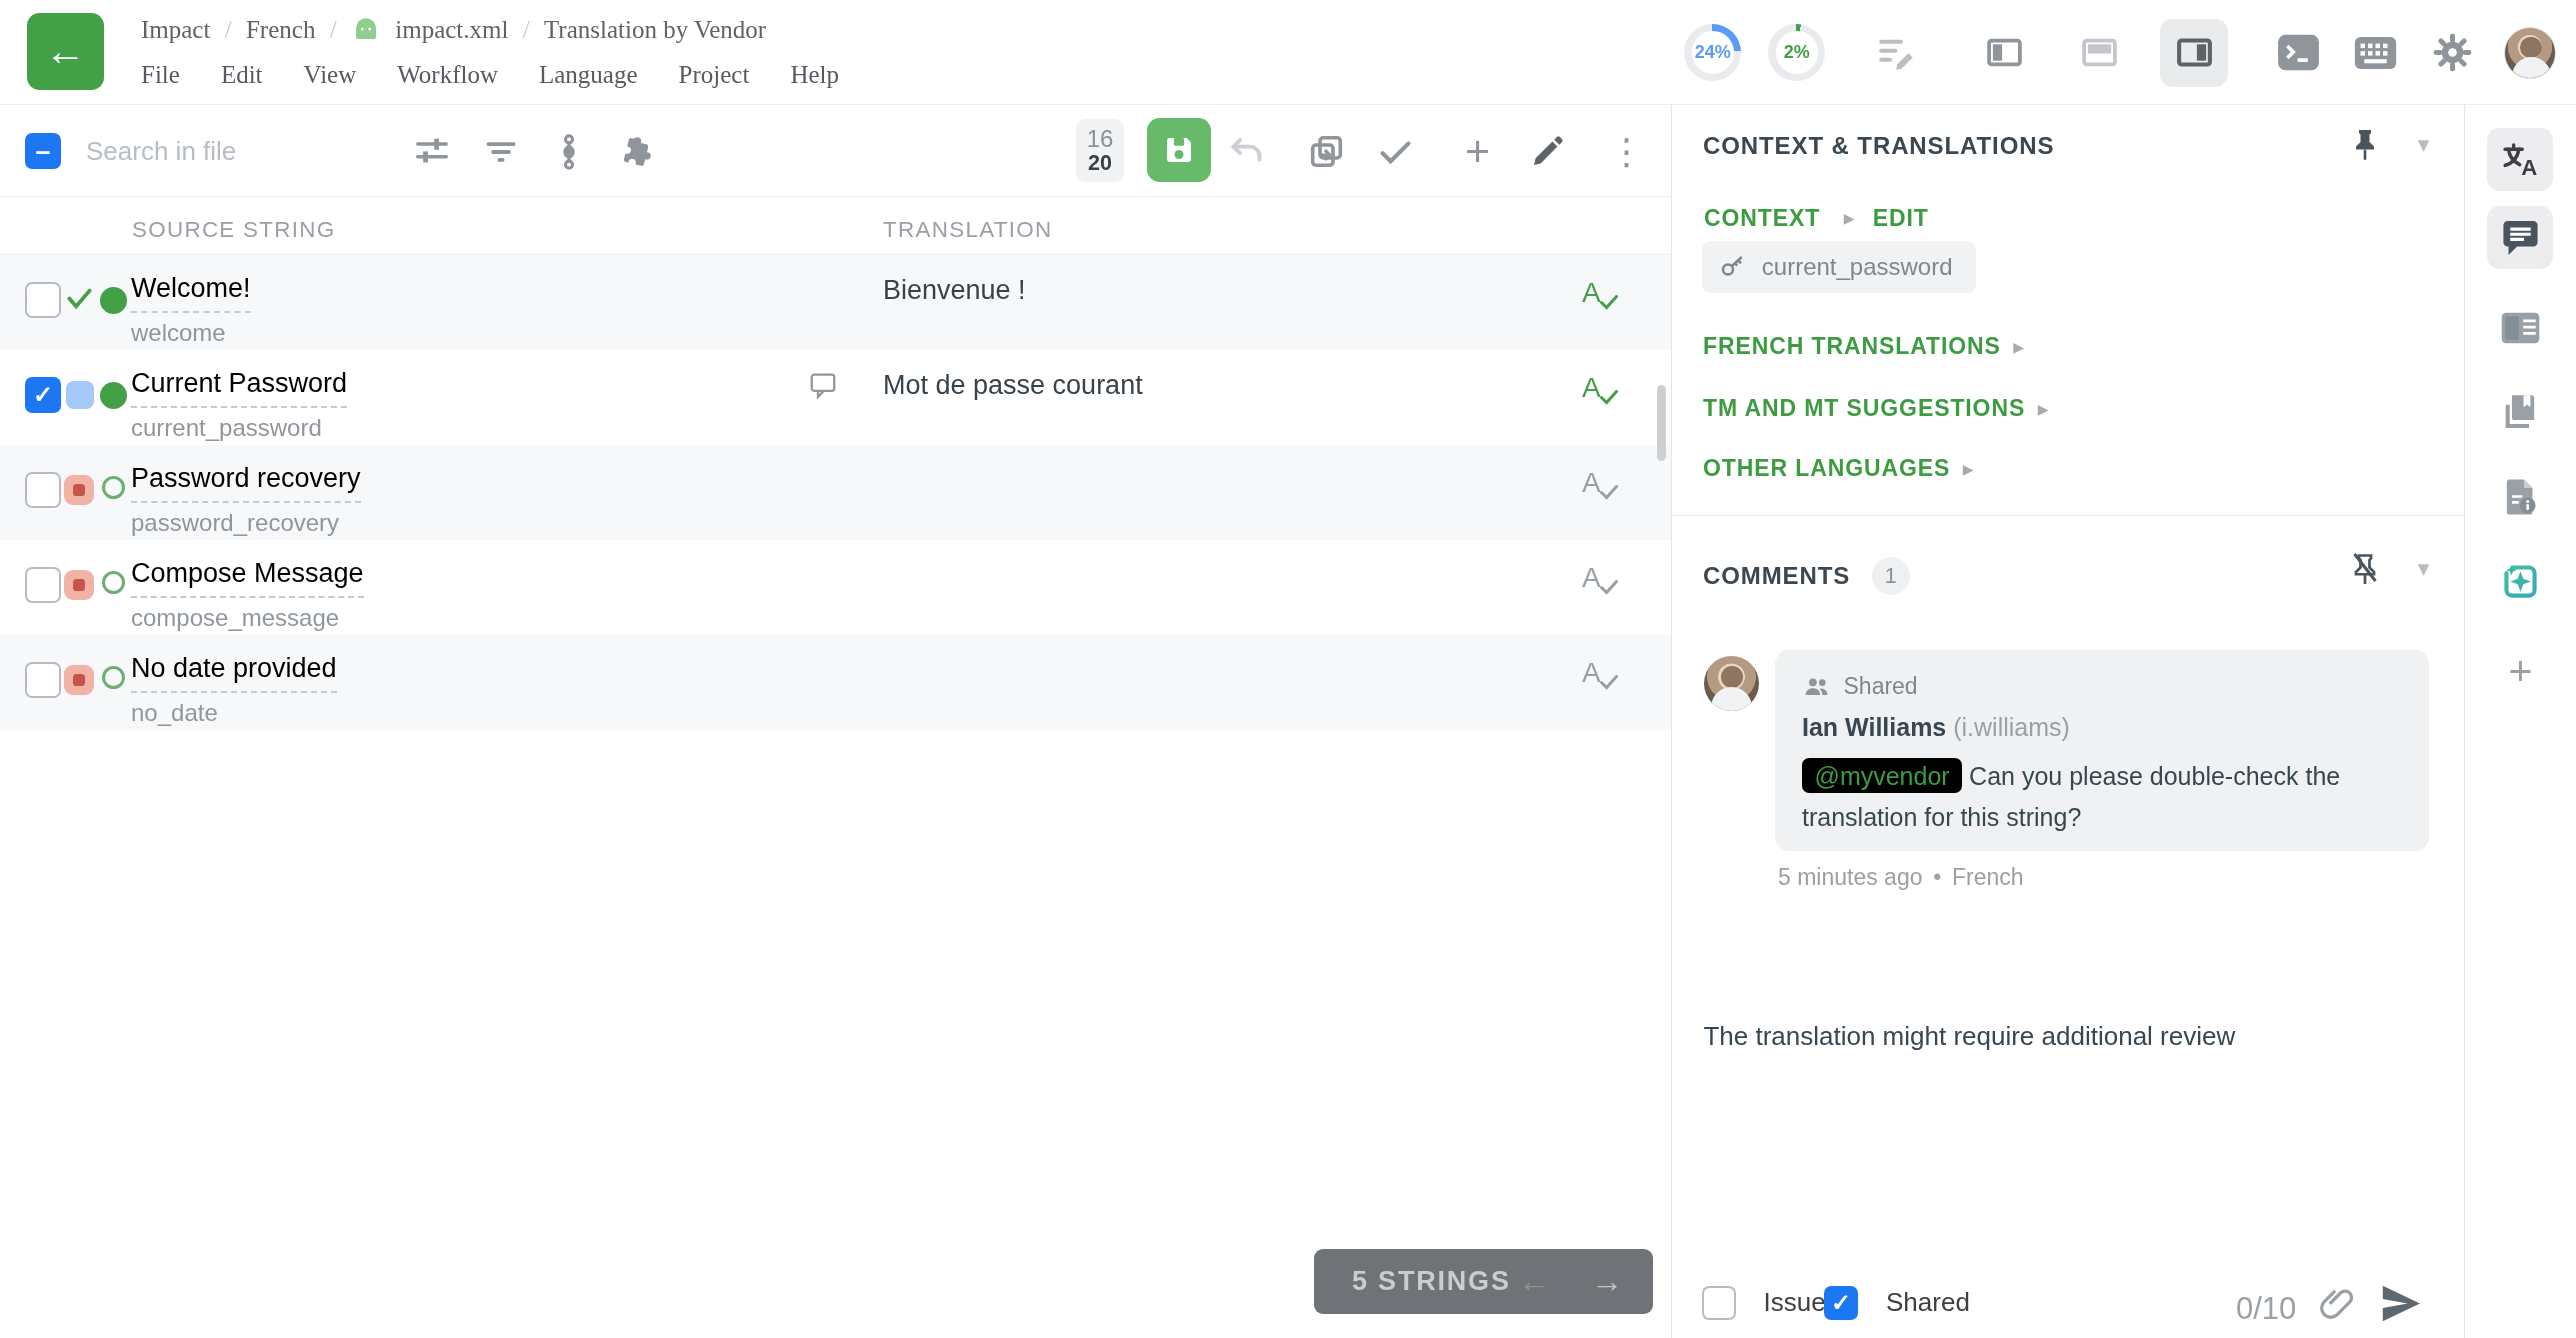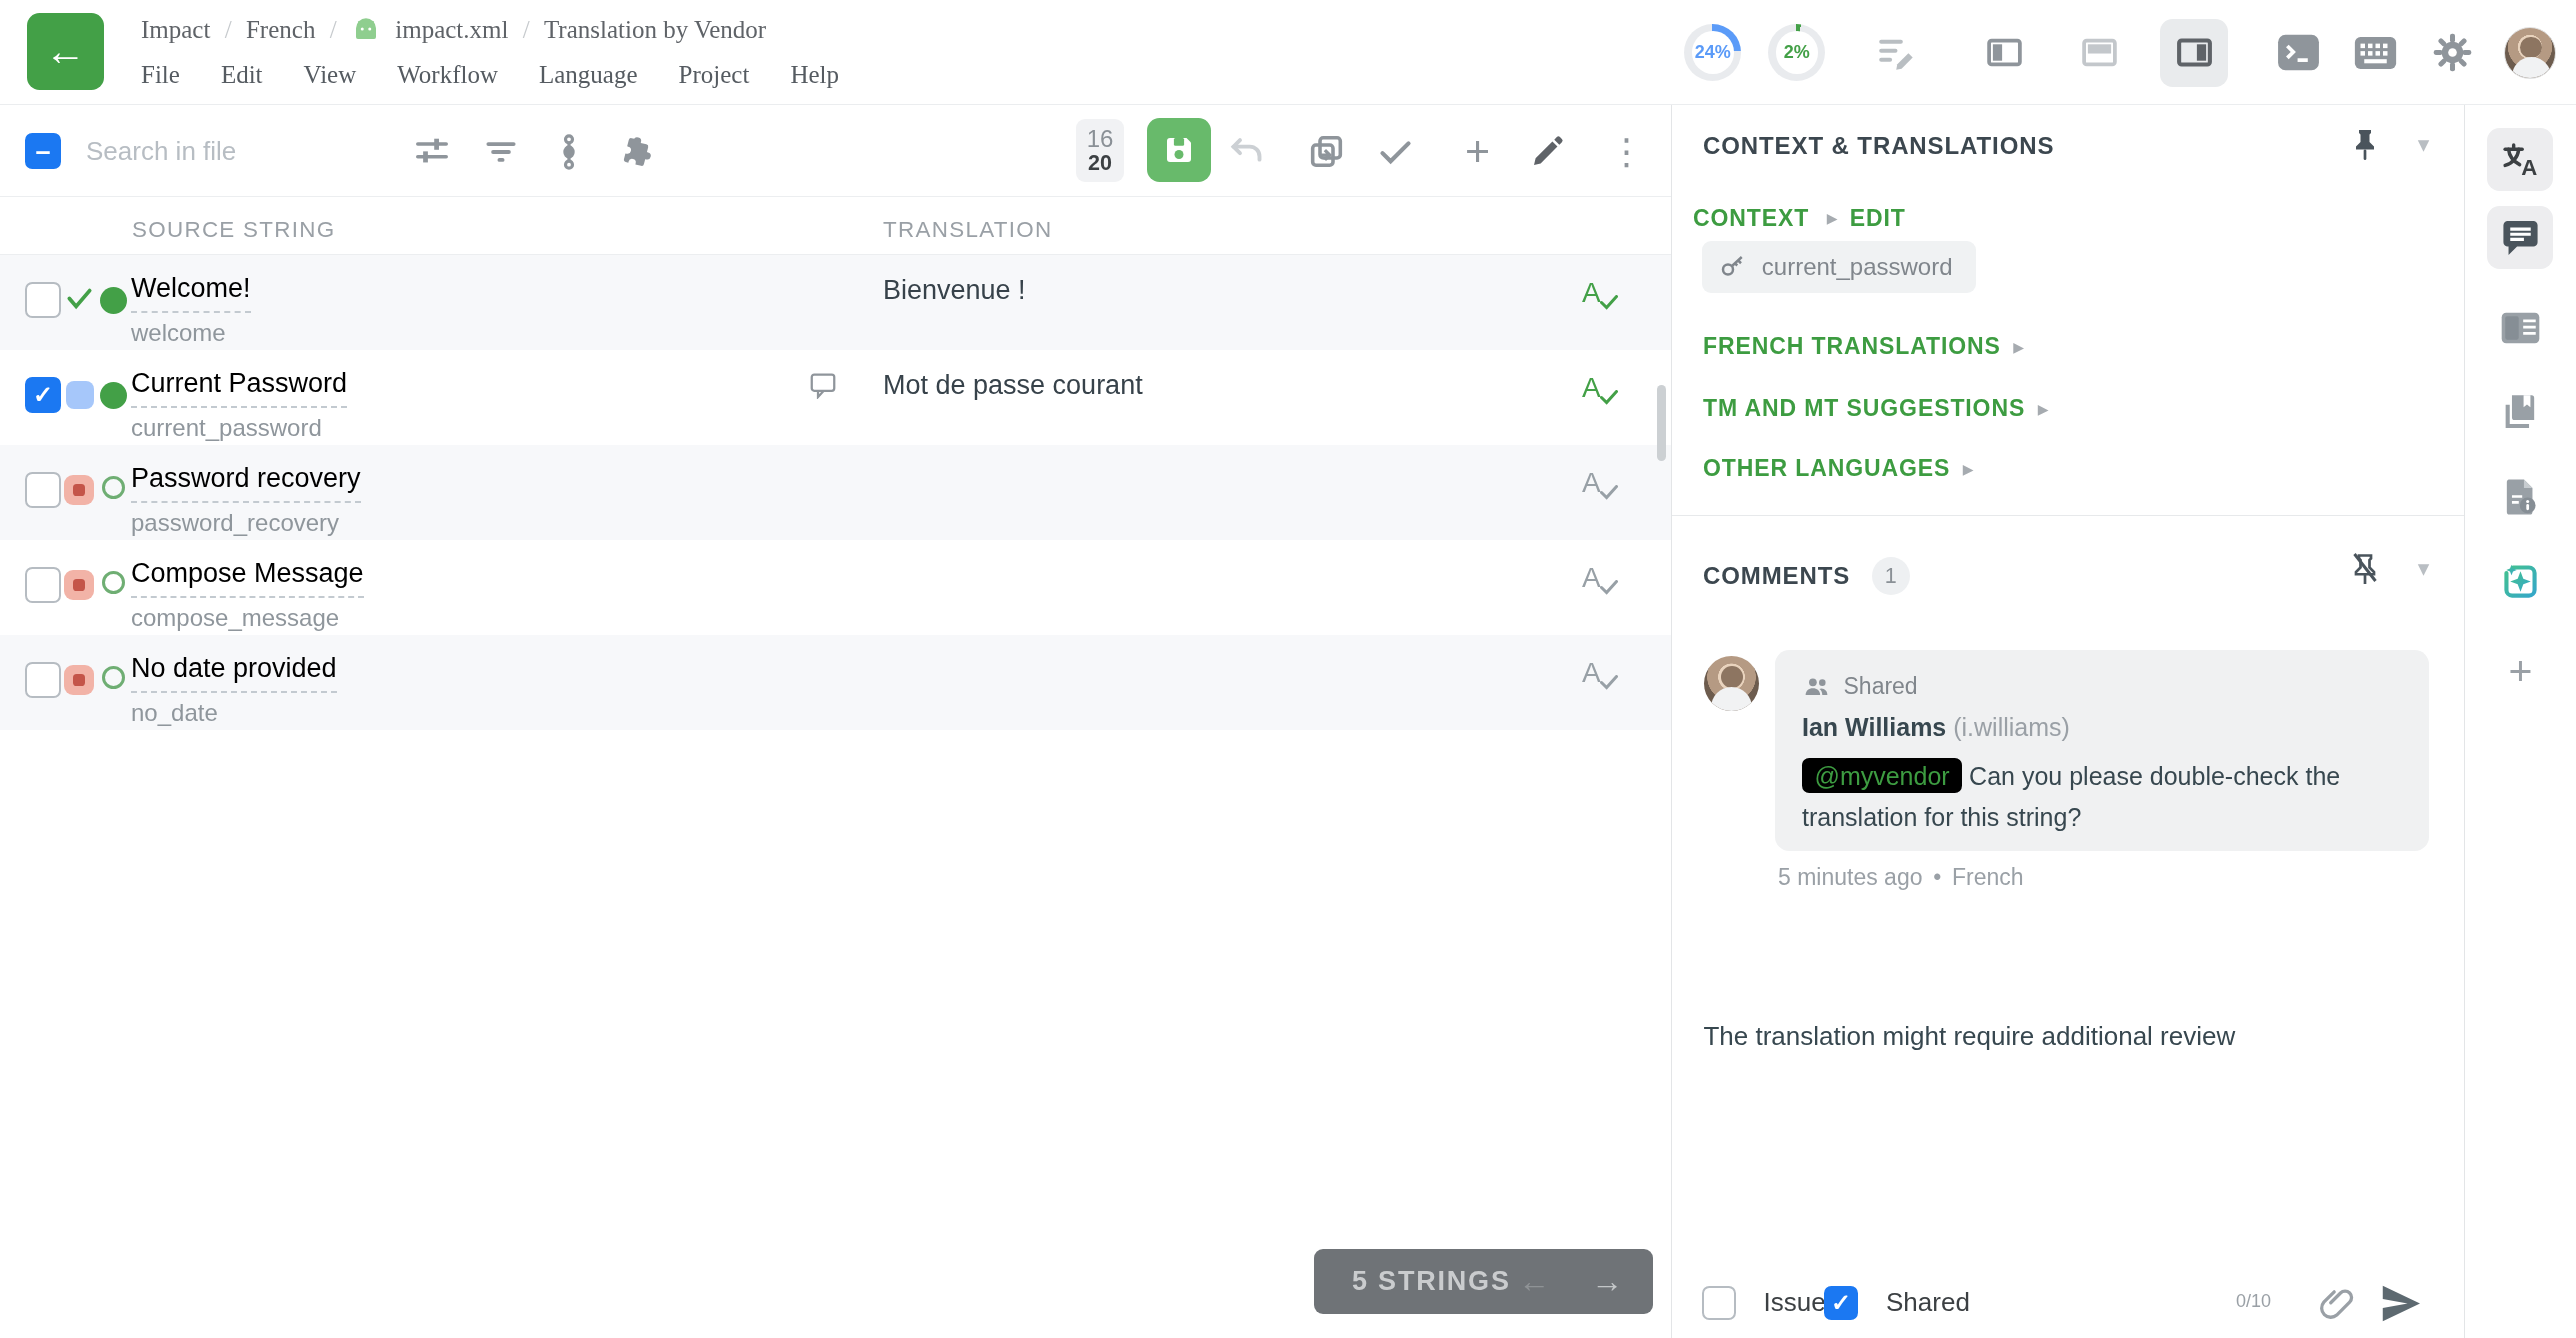--- a/index.html
+++ b/index.html
@@ -83,21 +83,21 @@
   .strings-pill .next { color:#c3c6c8; cursor:pointer; }
   .scroll-thumb { position:absolute; right:5.4px; top:280px; width:9px; height:76px; background:#ccd0d3; border-radius:4.5px; cursor:grab; }
 
   
   .ctx-panel { position:absolute; left:1672px; top:105px; width:793px; height:1233px; background:#fff; border-right:1.8px solid #e3e5e7; }
   .panel-title { position:absolute; left:31px; top:27px; font-size:24px; font-weight:bold; letter-spacing:0.9px; color:#3c474f; }
   .pin-btn { position:absolute; left:669px; top:16px; width:47px; height:47px; display:flex; align-items:center; justify-content:center; cursor:pointer; }
   .caret-btn { position:absolute; left:732px; top:19.7px; width:39px; height:39px; display:flex; align-items:center; justify-content:center; font-size:23px; color:#b9bec3; cursor:pointer; }
   .green-link { font-size:23px; font-weight:bold; letter-spacing:0.9px; color:#3d9c41; cursor:pointer; }
   .sect-caret { font-size:21.5px; color:#a6abb0; margin-left:12.5px; }
-  .ctx-row { position:absolute; left:21px; top:100px; display:flex; align-items:flex-start; gap:5px; }
+  .ctx-row { position:absolute; left:32px; top:100px; display:flex; align-items:flex-start; gap:11px; }
   .key-chip { position:absolute; left:29.5px; top:136px; height:52px; background:#f0f2f3; border-radius:9px; display:flex; align-items:center; padding:0 23px 0 16px; gap:14.3px; cursor:pointer; }
   .key-chip span { font-size:24px; color:#80868c; }
   .sect { position:absolute; left:31px; display:flex; align-items:center; }
   .divider { position:absolute; left:0; top:410px; width:100%; border-top:1.8px solid #e7e9eb; }
   .cm-title { position:absolute; left:31px; top:452px; font-size:24px; font-weight:bold; letter-spacing:0.9px; color:#3c474f; display:flex; align-items:center; gap:21.5px; }
   .badge { width:38px; height:38px; border-radius:50%; background:#eef0f2; color:#8a9096; font-size:21.5px; font-weight:normal; letter-spacing:0; display:flex; align-items:center; justify-content:center; }
   .cm-avatar { position:absolute; left:32px; top:551px; width:55px; height:55px; border-radius:50%; background:radial-gradient(circle at 50% 38%, #e9d3bd 0 30%, #b59a83 31% 55%, #6d5c4e 56% 100%); position:absolute; overflow:hidden; }
   .cm-avatar::before { content:""; position:absolute; left:17px; top:9.8px; width:22.4px; height:22.4px; border-radius:50%; background:#8d7561; }
   .cm-avatar::after { content:""; position:absolute; left:7.2px; top:31px; width:41px; height:24px; border-radius:20.6px 20.6px 0 0; background:#f1f2f3; }
   .cm-card { position:absolute; left:103px; top:545px; width:654px; height:201px; background:#f0f1f2; border-radius:14.3px; padding:23px 27px; }
@@ -110,21 +110,21 @@
   .cm-meta { position:absolute; left:106px; top:759px; font-size:23px; color:#9aa0a6; display:flex; gap:10.7px; align-items:center; }
   .shared-bar { position:absolute; left:5.4px; top:812px; width:783px; height:69px; background:#f6ecd2; border-radius:7.2px; display:flex; align-items:center; padding-left:27px; gap:16px; }
   .shared-bar .sw-lbl, .shared-bar .sw-name { font-size:25px; color:#b28a1e; }
   .m-avatar { width:39px; height:39px; border-radius:50%; background:#5d7380; color:#fff; font-size:19.7px; display:flex; align-items:center; justify-content:center; cursor:pointer; }
   .draft { position:absolute; left:18px; top:899px; width:742px; height:259px; border:none; outline:none; resize:none; background:transparent; font-family:inherit; font-size:26px; color:#37474f; padding:13.4px; line-height:39px; }
   .cm-controls { position:absolute; left:0; top:1179px; width:100%; height:45px; }
   .ctl-check { position:absolute; display:flex; align-items:center; gap:28px; font-size:26px; color:#3c4043; cursor:pointer; }
   .ctl-check .cb { width:34px; height:34px; }
   .ctl-issue { left:29.5px; top:1.8px; }
   .ctl-shared { left:152px; top:1.8px; }
-  .att-counter { position:absolute; left:564px; top:7.2px; font-size:18px; color:#9aa0a6; }
+  .att-counter { position:absolute; left:564px; top:7.2px; font-size:31px; color:#9aa0a6; }
   .clip-btn { position:absolute; left:640px; top:-3.6px; width:47px; height:47px; display:flex; align-items:center; justify-content:center; cursor:pointer; }
   .send-btn { position:absolute; left:703px; top:-3.6px; width:50px; height:47px; display:flex; align-items:center; justify-content:center; cursor:pointer; }
 
   
   .rail { position:absolute; left:2465px; top:105px; width:111px; height:1233px; background:#fff; }
   .rail-btn { position:absolute; left:22.4px; width:66px; height:63px; border-radius:12.5px; display:flex; align-items:center; justify-content:center; cursor:pointer; }
   .rail-btn.on { background:#ededef; }
   .r1 { top:23px; } .r2 { top:101px; } .r3 { top:191px; } .r4 { top:275px; }
   .r5 { top:360px; } .r6 { top:445px; } .r7 { top:535px; font-size:41px; color:#9aa0a6; }
 </style>

